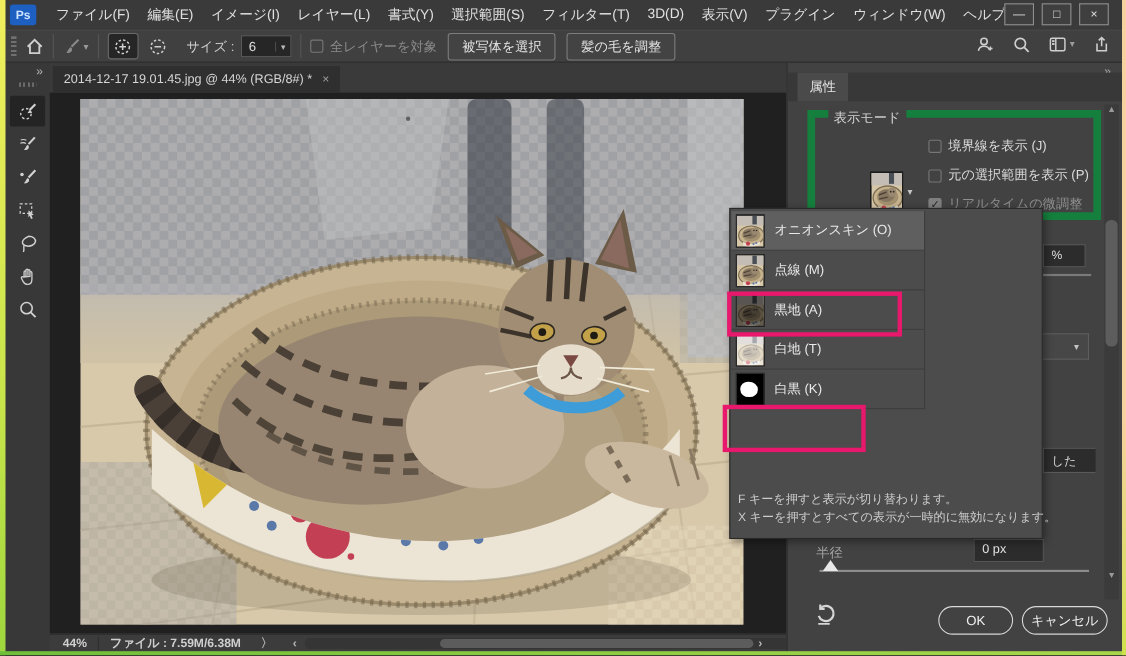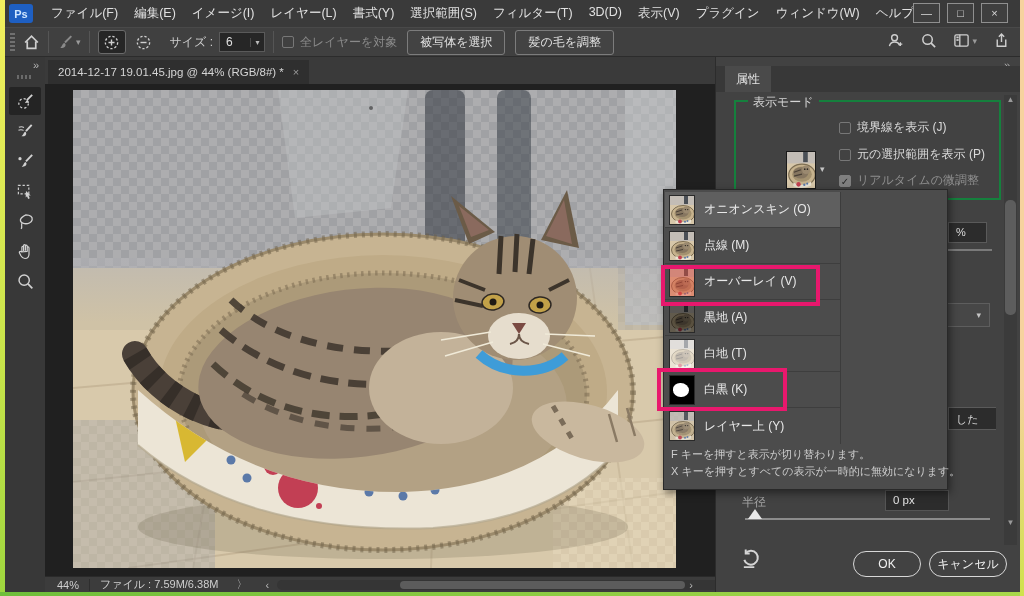--- a/index.html
+++ b/index.html
@@ -52,35 +52,35 @@
   .tool svg { width:19px; height:19px; }
 
   
   .tabbar { left:45px; top:57px; width:670px; height:27px; background:#3a3a3a; z-index:3; }
   .doctab { position:absolute; left:3px; top:3px; height:24px; background:#2f2f2f; display:flex; align-items:center;
             padding:0 10px; font-size:11.5px; color:#d5d5d5; white-space:nowrap; }
   .doctab .close { margin-left:9px; color:#9a9a9a; font-size:11px; }
   .canvas { left:45px; top:84px; width:670px; height:492px; background:#202020; z-index:2; overflow:hidden; }
   .photo { position:absolute; left:28px; top:6px; width:603px; height:478px; }
   .statusbar { left:45px; top:576px; width:670px; height:16px; background:#3c3c3c; border-top:1px solid #2a2a2a;
-               color:#cfcfcf; font-size:11px; display:flex; align-items:center; z-index:3; }
+               color:#cfcfcf; font-size:11px; display:flex; align-items:center; z-index:3;font-weight:bold; }
   .statusbar .zoomv { margin-left:12px; }
   .statusbar .sline { width:1px; height:12px; background:#2e2e2e; margin:0 10px; }
   .statusbar .fileinfo { white-space:nowrap; }
   .statusbar .arrow { color:#b8b8b8; margin-left:18px; font-size:11px; }
   .htrack { position:absolute; left:232px; top:3px; width:452px; height:10px; background:#353535; border-radius:5px; }
   .hthumb { position:absolute; left:123px; top:1px; width:285px; height:8px; background:#5c5c5c; border-radius:4px; }
 
   
   .rightpanel { left:715px; top:57px; width:305px; height:535px; background:#424242; border-left:1px solid #2c2c2c; z-index:3; }
   .pcollapse { position:absolute; right:10px; top:2px; color:#b5b5b5; font-size:11px; }
   .ptabstrip { position:absolute; left:0; top:9px; width:305px; height:26px; background:#383838; }
   .ptab { position:absolute; left:9px; top:0; height:26px; background:#4a4a4a; color:#e5e5e5; font-size:12px;
           display:flex; align-items:center; padding:0 11px; }
-  .group { position:absolute; left:18px; top:43px; width:267px; height:100px; border:2px solid #15803d;text-decoration:underline; }
+  .group { position:absolute; left:18px; top:43px; width:267px; height:100px; border:7px solid #15803d;text-decoration:underline; }
   .legend { position:absolute; left:12px; top:-8px; background:#424242; padding:0 5px; color:#d5d5d5; font-size:12px; }
   .chkrow { position:absolute; left:103px; display:flex; align-items:center; color:#dadada; font-size:12px; white-space:nowrap; }
   .chkrow .chk { flex:none; }
   .chkrow.disabled { color:#8f8f8f; }
   .chk.checked { background:#7f7f7f; border-color:#7f7f7f; color:#262626; font-size:10px; line-height:11px; text-align:center; }
   .viewlabel { position:absolute; left:15px; top:62px; color:#dadada; font-size:12px;margin-top:45px; }
   .vthumb { position:absolute; left:50px; top:49px; width:30px; height:38px; background:#222; border:1px solid #1a1a1a; overflow:hidden; }
   .vthumb svg { width:30px; height:38px; }
   .vchev { position:absolute; left:84px; top:62px; color:#c5c5c5; font-size:9px; }
 
@@ -561,56 +561,39 @@
               <use href="#thumbcat"></use>
             </svg>
           </span>
         <span class="plabel">点線 (M)</span>
       </div>
       <div class="prow">
         <span class="pthumb">
             <svg viewBox="0 0 26 30">
               <use href="#thumbcat"></use>
             </svg>
-            <span class="ov red"></span>
-          </span>
-        <span class="plabel">オーバーレイ (V)</span>
-      </div>
-      <div class="prow">
-        <span class="pthumb">
-            <svg viewBox="0 0 26 30">
-              <use href="#thumbcat"></use>
-            </svg>
             <span class="ov dark"></span>
           </span>
         <span class="plabel">黒地 (A)</span>
       </div>
       <div class="prow">
         <span class="pthumb">
             <svg viewBox="0 0 26 30">
               <use href="#thumbcat"></use>
             </svg>
             <span class="ov light"></span>
           </span>
         <span class="plabel">白地 (T)</span>
       </div>
       <div class="prow">
         <span class="pthumb bw">
             <span class="blob"></span>
           </span>
         <span class="plabel">白黒 (K)</span>
       </div>
-      <div class="prow" style="border-bottom:none">
-        <span class="pthumb checker">
-            <svg viewBox="0 0 26 30">
-              <use href="#thumbcat"></use>
-            </svg>
-          </span>
-        <span class="plabel">レイヤー上 (Y)</span>
-      </div>
     </div>
     <div class="pfooter">
       <div>F キーを押すと表示が切り替わります。</div>
       <div>X キーを押すとすべての表示が一時的に無効になります。</div>
     </div>
   </div>
 
   <div class="hlbox hl1 abs"></div>
   <div class="hlbox hl2 abs"></div>
 

